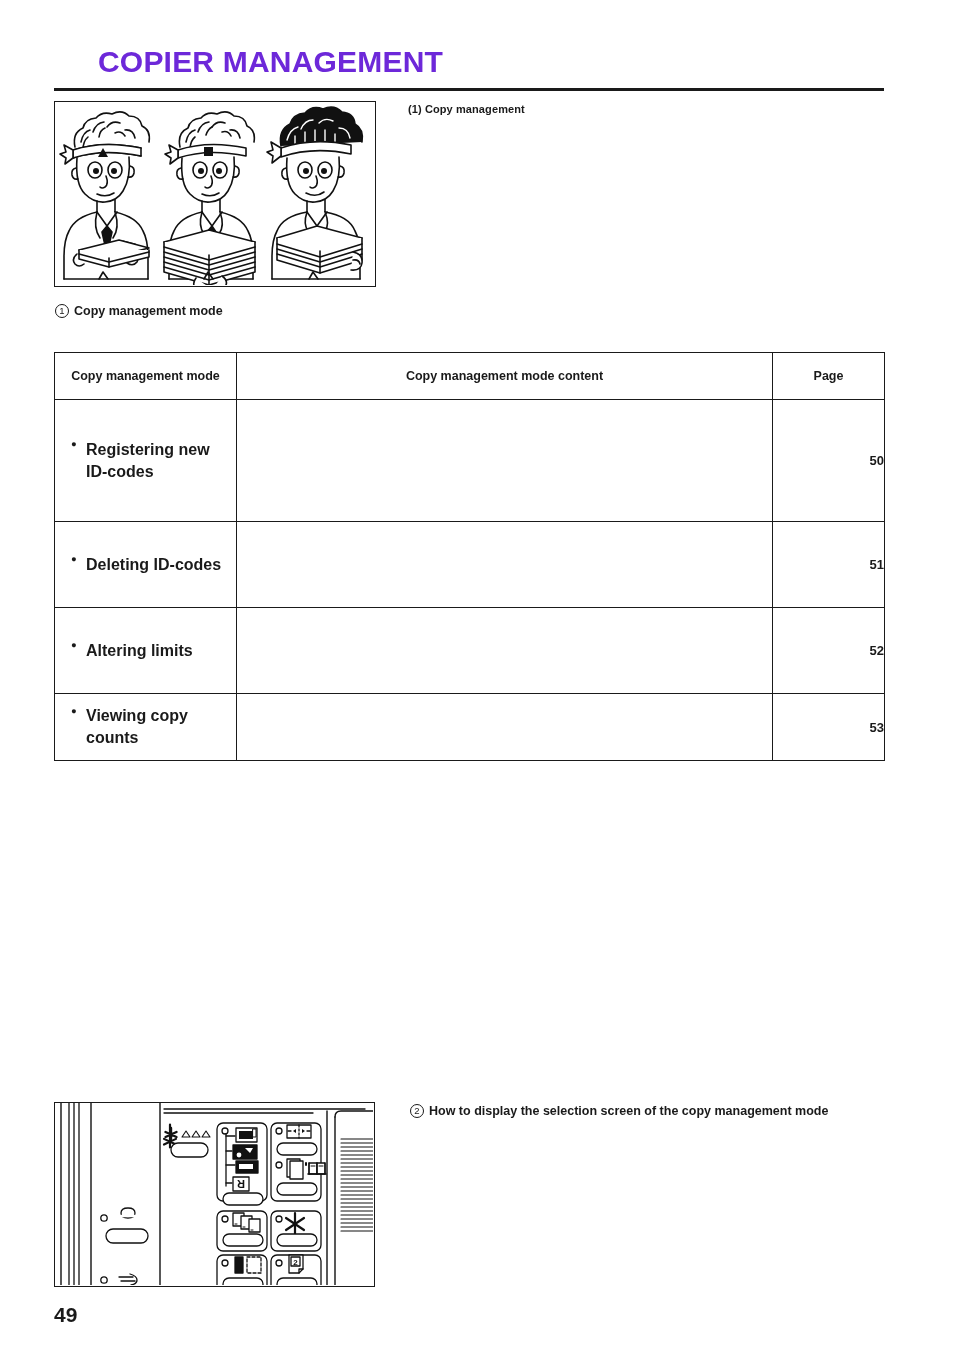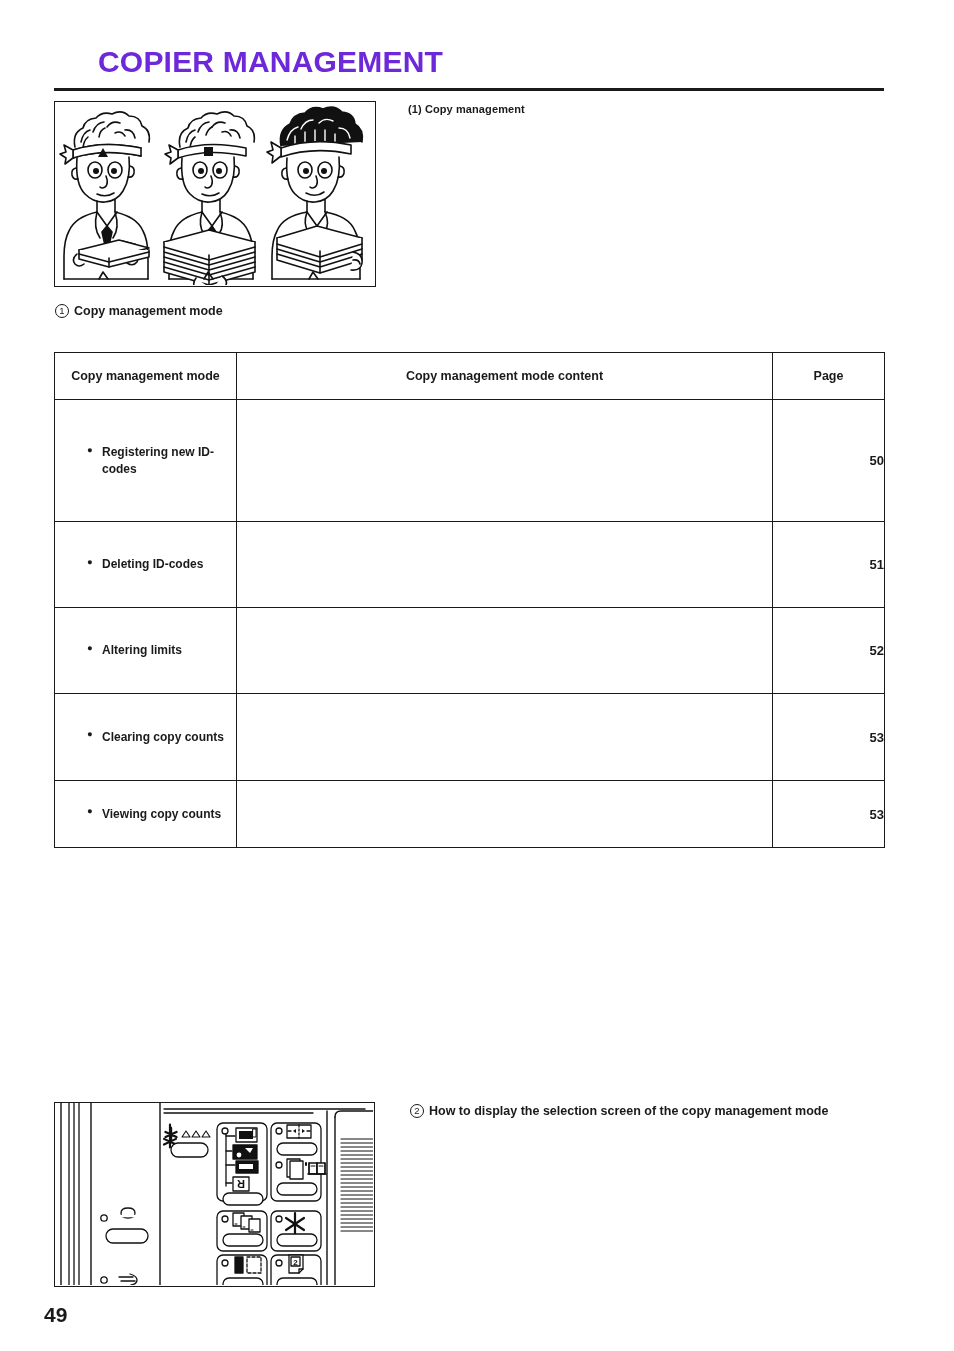--- a/index.html
+++ b/index.html
@@ -109,22 +109,22 @@
     font-weight: bold;
     text-align: center;
     vertical-align: middle;
   }
   .col-mode   { width: 182px; }
   .col-content{ width: 536px; }
   .col-page   { width: 112px; }
 
   .mode-table td.cell-mode {
     vertical-align: middle;
-    padding: 0 10px 0 32px;
-    font-size: 12px;
+    padding: 0 10px 0 16px;
+    font-size: 16px;
     font-weight: bold;
     line-height: 1.35;
   }
   .mode-table td.cell-content { vertical-align: middle; }
   .mode-table td.cell-page {
     vertical-align: middle;
     text-align: right;
     font-size: 13px;
     font-weight: bold;
   }
@@ -150,21 +150,21 @@
     border: 1.5px solid #1a1a1a;
     background: #ffffff;
     box-sizing: border-box;
     overflow: hidden;
   }
   .panel-frame svg { display: block; }
 
   
   .folio {
     position: absolute;
-    left: 44px;
+    left: 54px;
     top: 1303px;
     font-size: 21px;
     font-weight: bold;
   }
 </style>
 </head>
 <body>
 
 <div class="page-title">COPIER MANAGEMENT</div>
 <div class="title-rule"></div>
@@ -359,27 +359,20 @@
       <td class="cell-content"></td>
       <td class="cell-page">51</td>
     </tr>
     <tr style="height:86px">
       <td class="cell-mode">
         <div class="bullet-item">Altering limits</div>
       </td>
       <td class="cell-content"></td>
       <td class="cell-page">52</td>
     </tr>
-    <tr style="height:87px">
-      <td class="cell-mode">
-        <div class="bullet-item">Clearing copy counts</div>
-      </td>
-      <td class="cell-content"></td>
-      <td class="cell-page">53</td>
-    </tr>
     <tr style="height:67px">
       <td class="cell-mode">
         <div class="bullet-item">Viewing copy counts</div>
       </td>
       <td class="cell-content"></td>
       <td class="cell-page">53</td>
     </tr>
   </tbody>
 </table>
 

